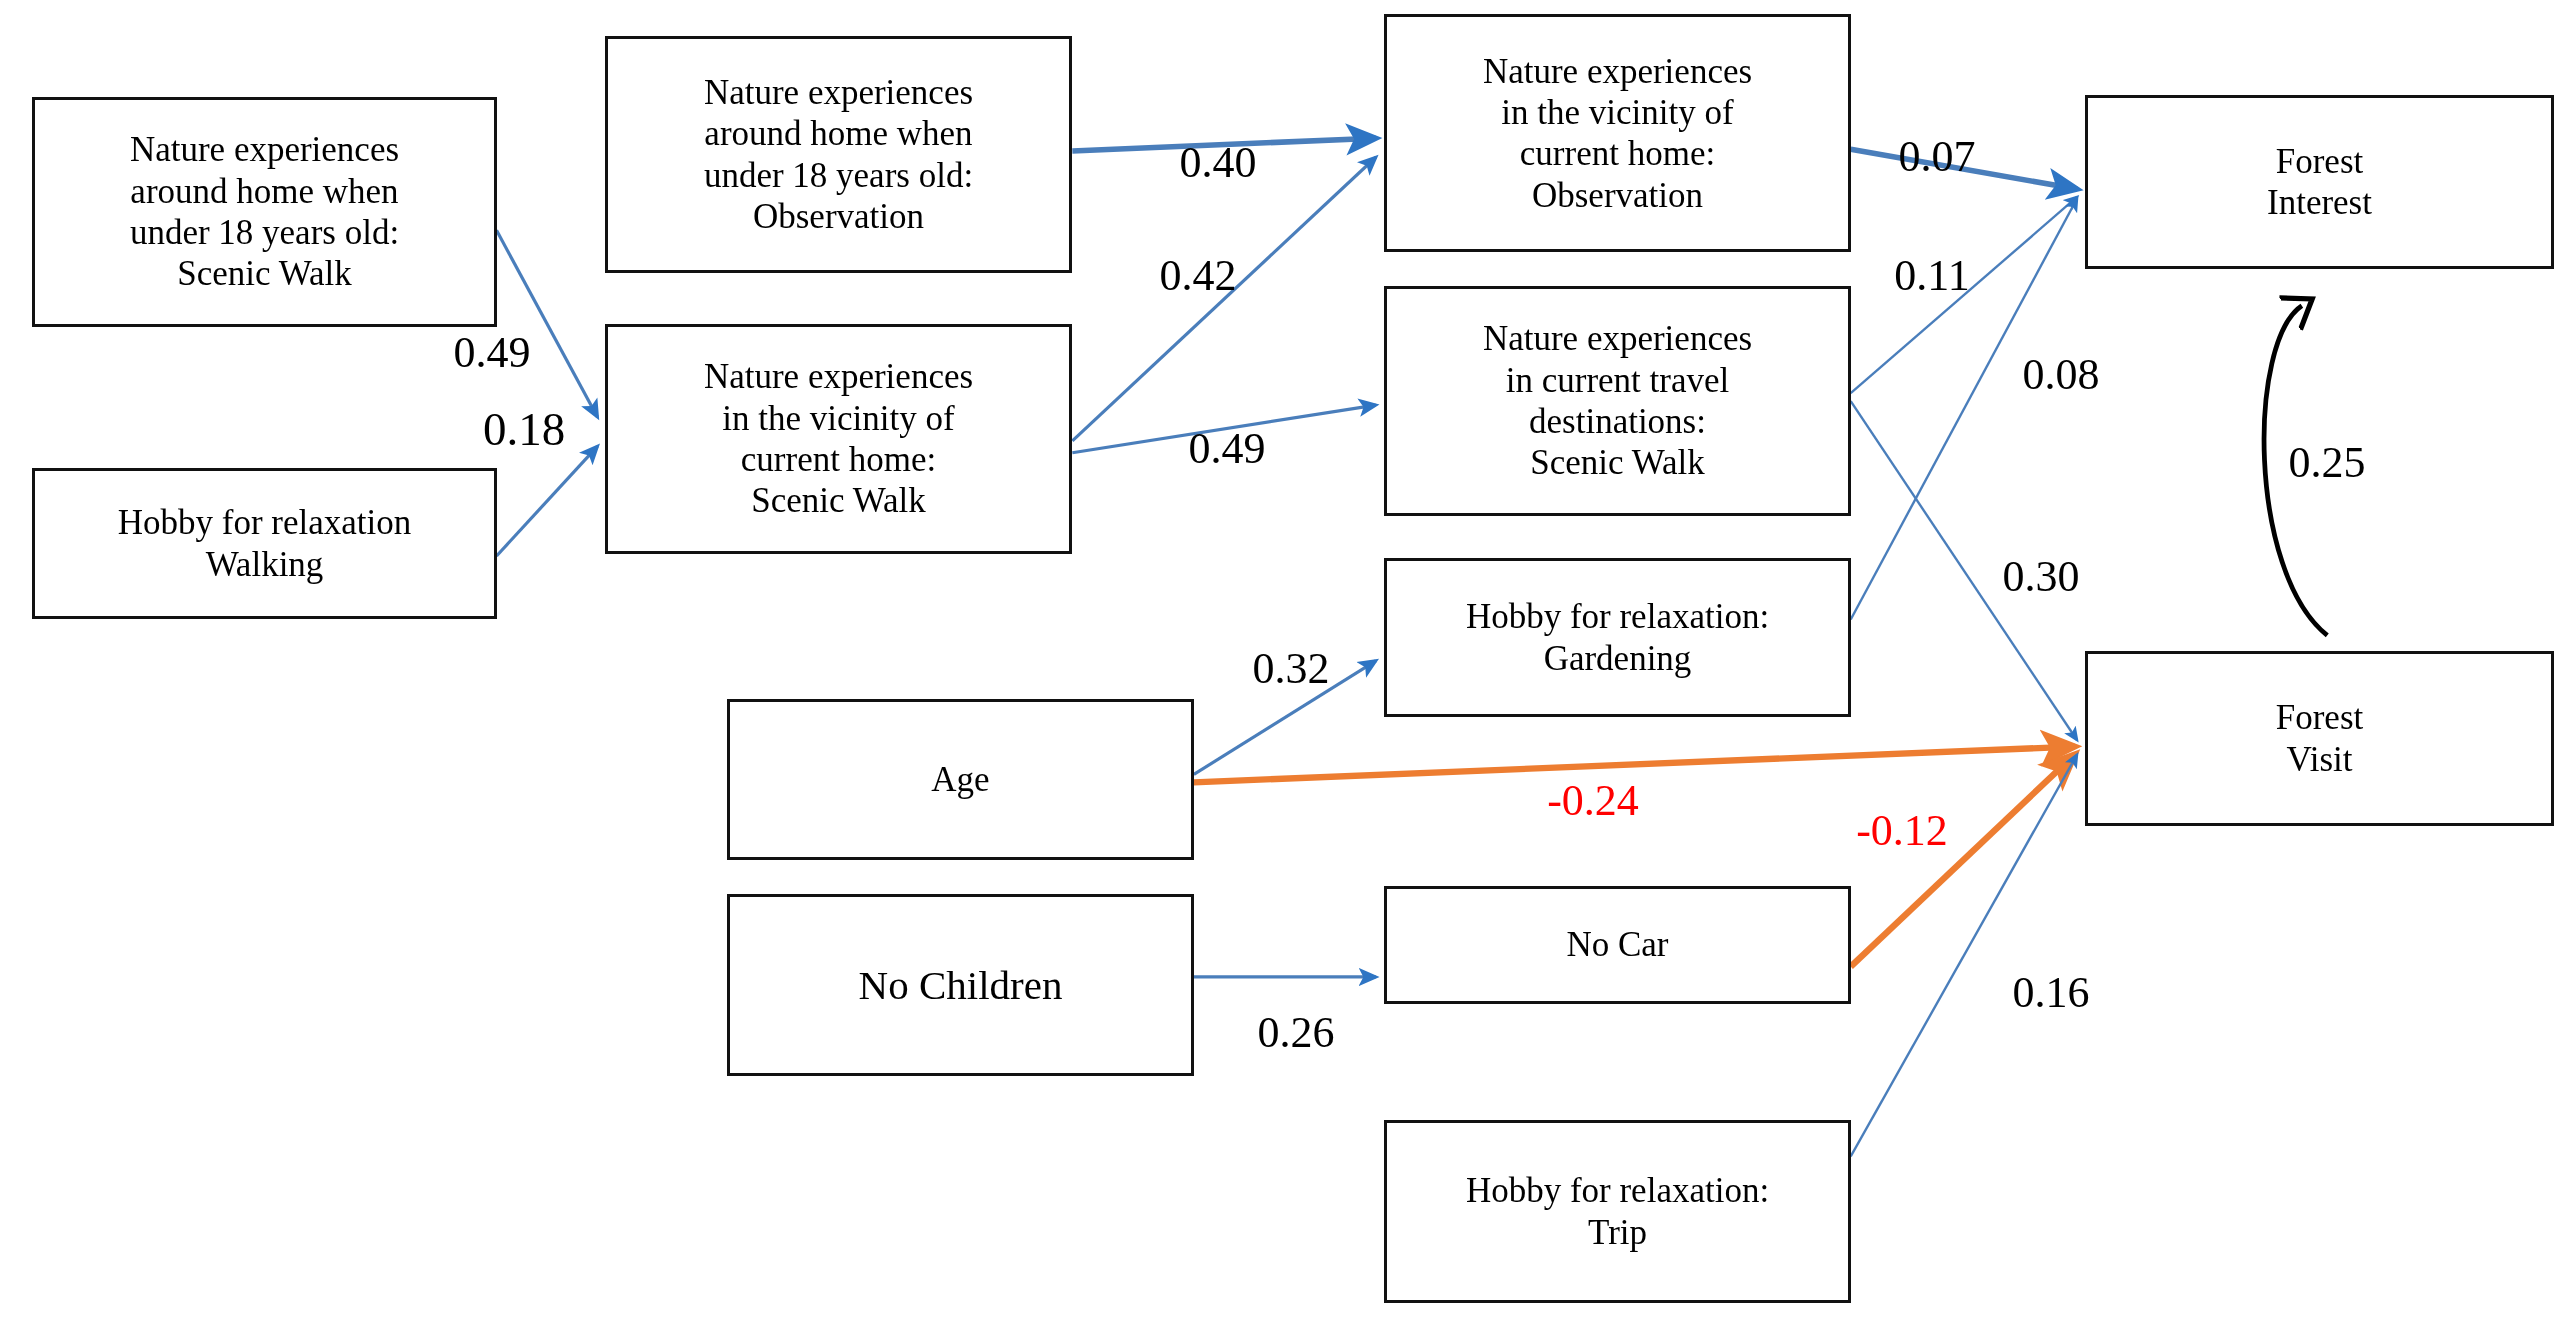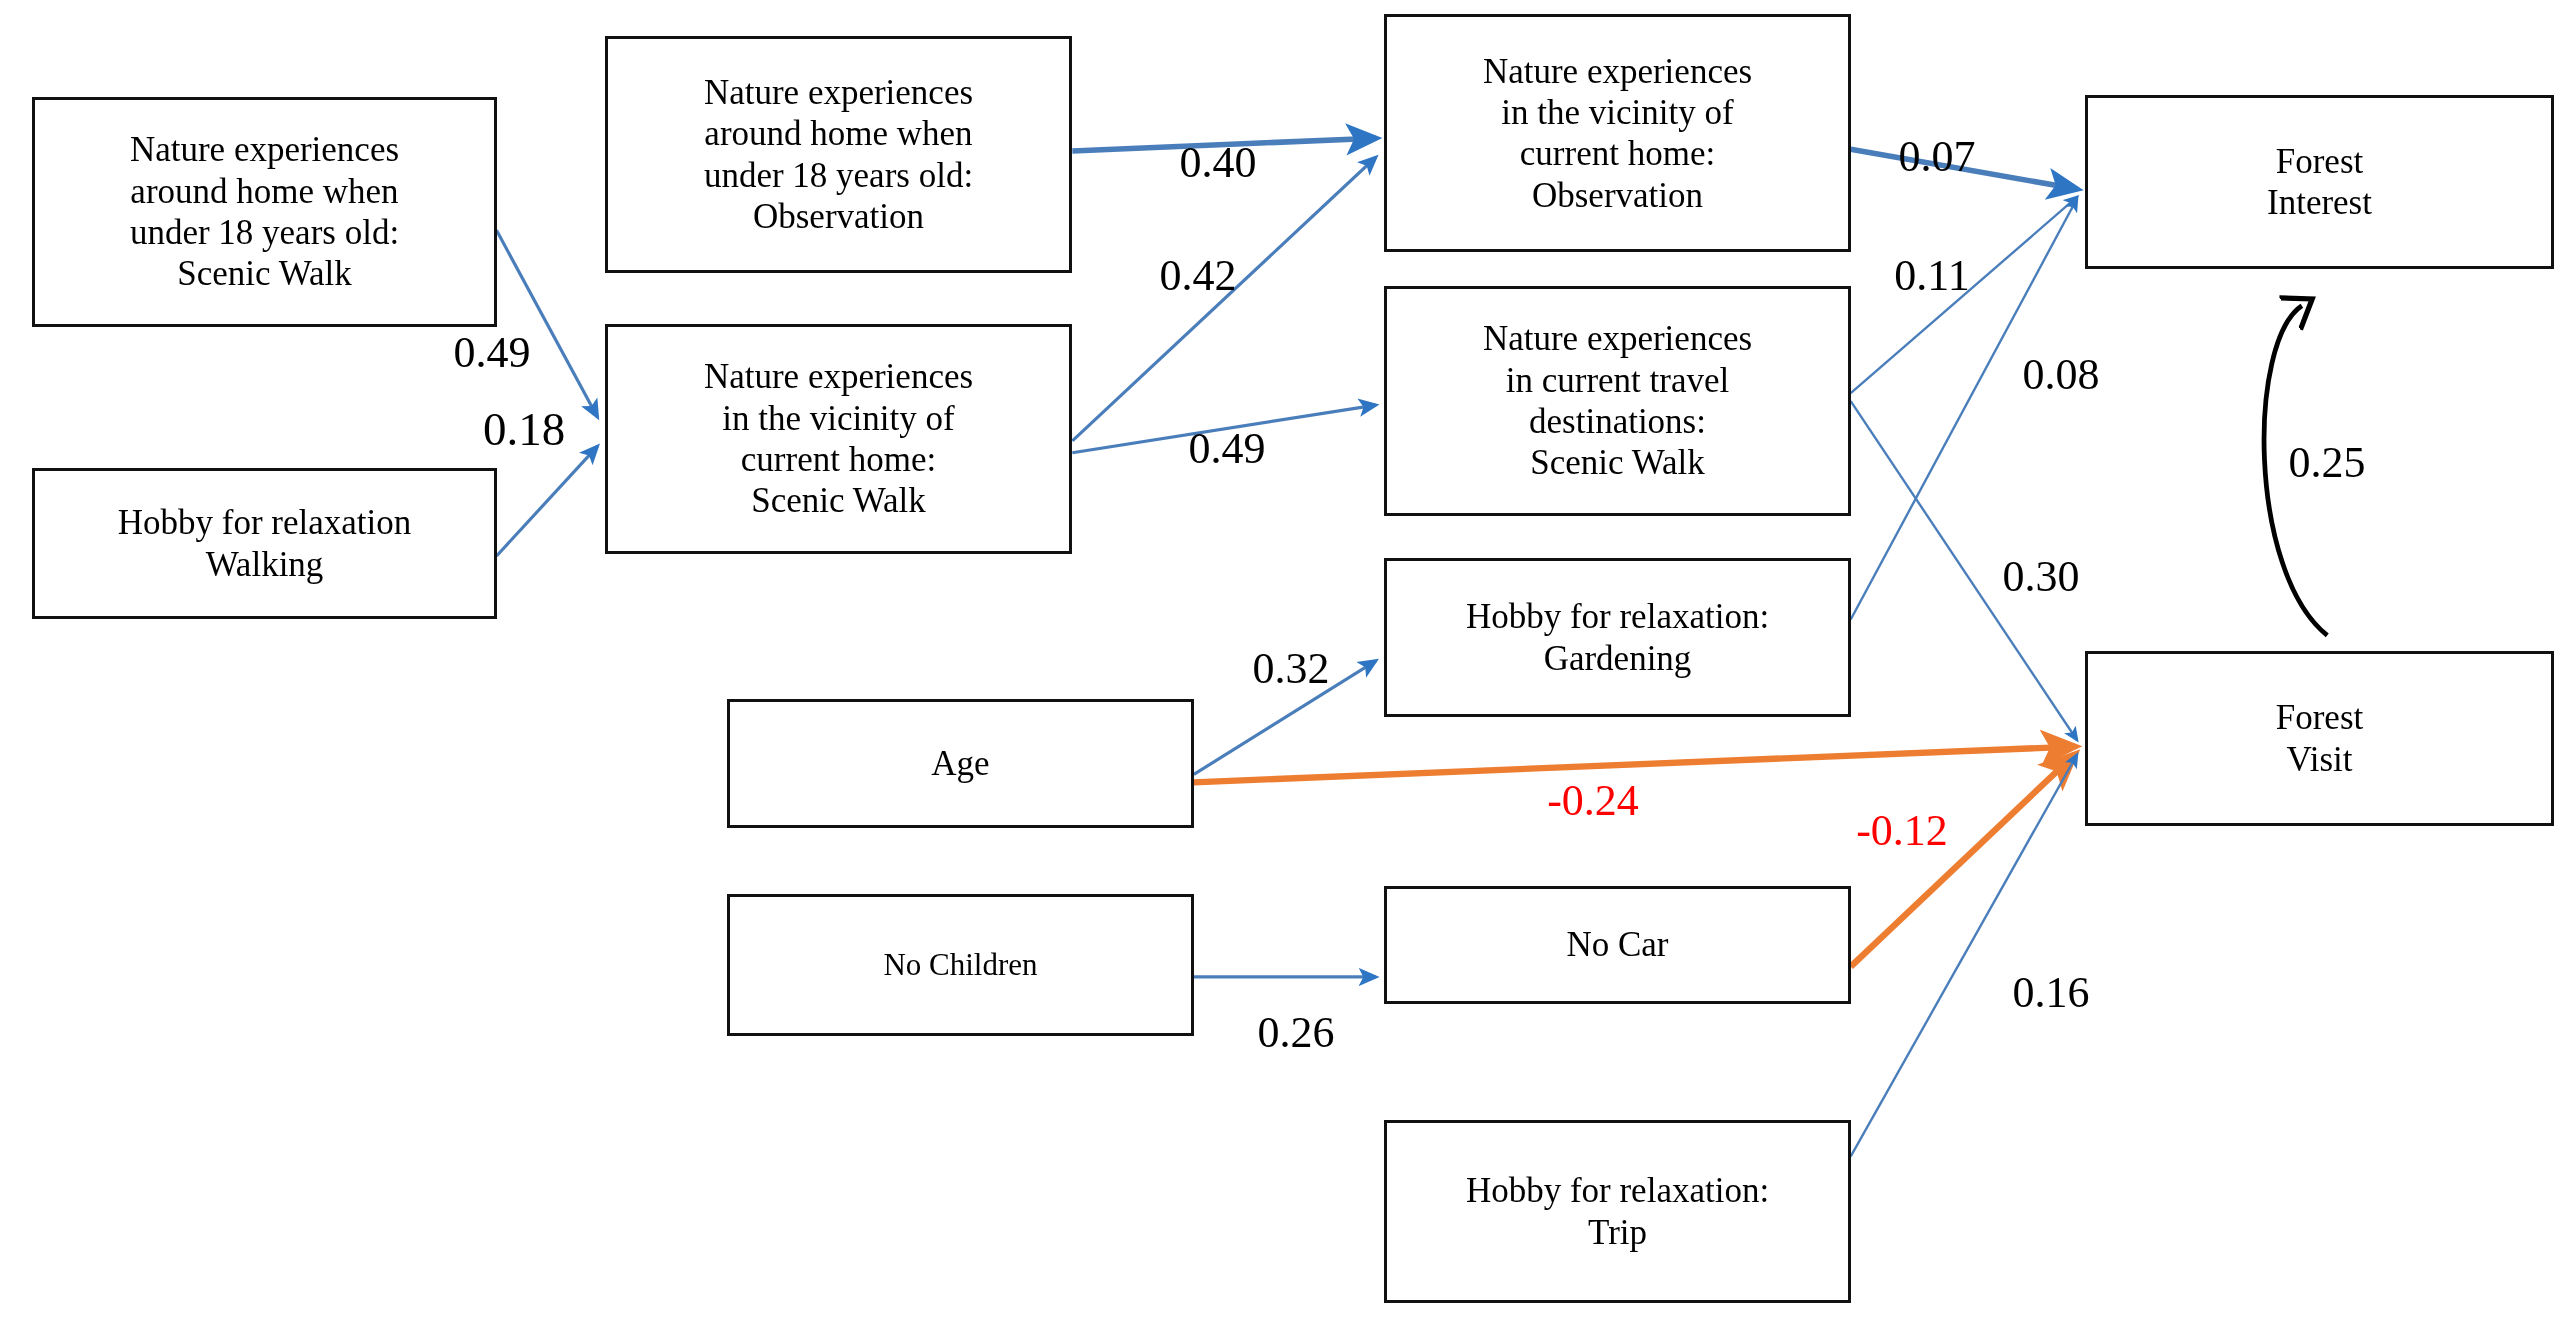--- a/index.html
+++ b/index.html
@@ -135,25 +135,25 @@
 in current travel
 destinations:
 Scenic Walk</span>
   </div>
 
   <div class="node" style="left:1384px; top:558px; width:467px; height:159px; font-size:35px;">
     <span class="label">Hobby for relaxation:
 Gardening</span>
   </div>
 
-  <div class="node" style="left:727px; top:699px; width:467px; height:129px; font-size:35px;">
+  <div class="node" style="left:727px; top:699px; width:467px; height:161px; font-size:35px;">
     <span class="label">Age</span>
   </div>
 
-  <div class="node" style="left:727px; top:894px; width:467px; height:142px; font-size:31px;">
+  <div class="node" style="left:727px; top:894px; width:467px; height:182px; font-size:41px;">
     <span class="label">No Children</span>
   </div>
 
   <div class="node" style="left:1384px; top:886px; width:467px; height:118px; font-size:35px;">
     <span class="label">No Car</span>
   </div>
 
   <div class="node" style="left:1384px; top:1120px; width:467px; height:183px; font-size:35px;">
     <span class="label">Hobby for relaxation:
 Trip</span>

